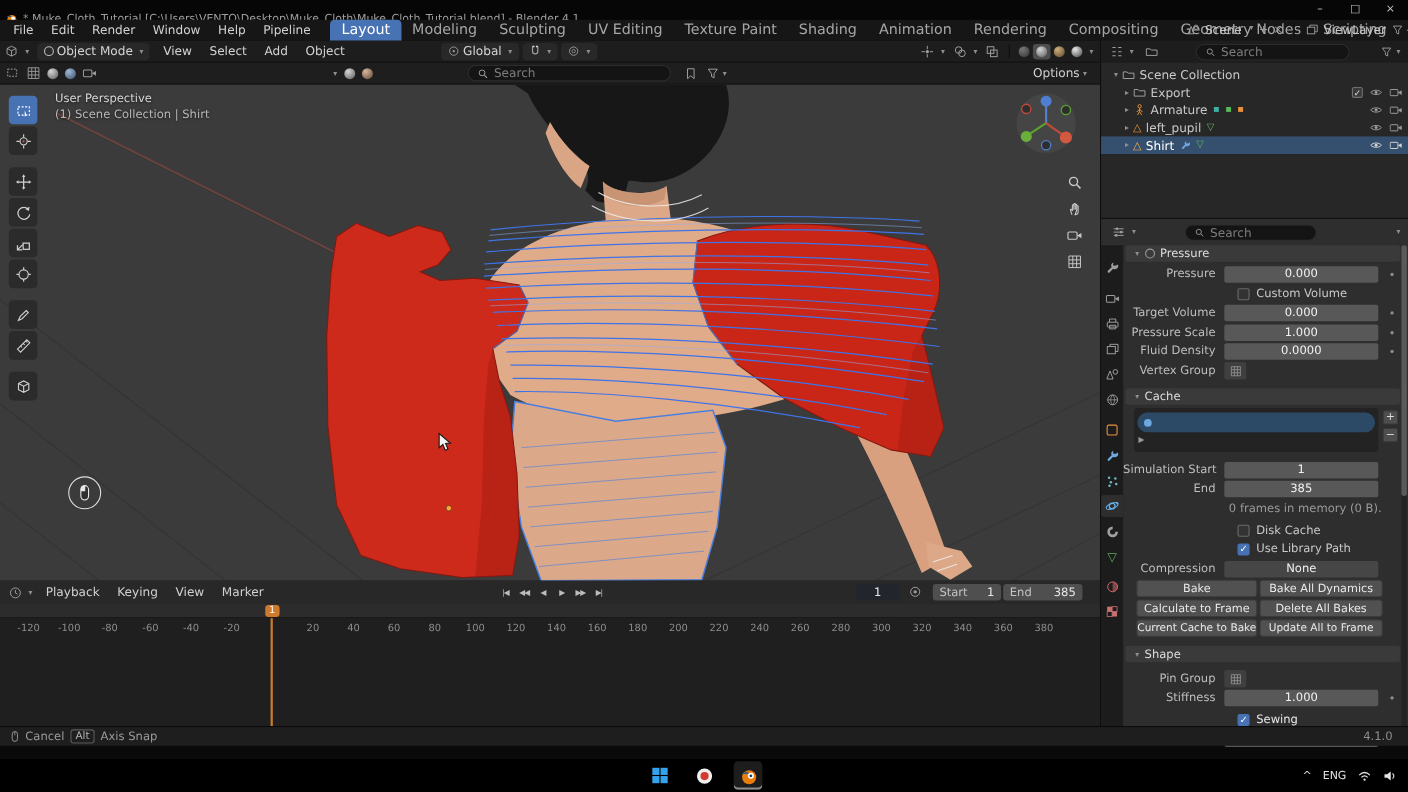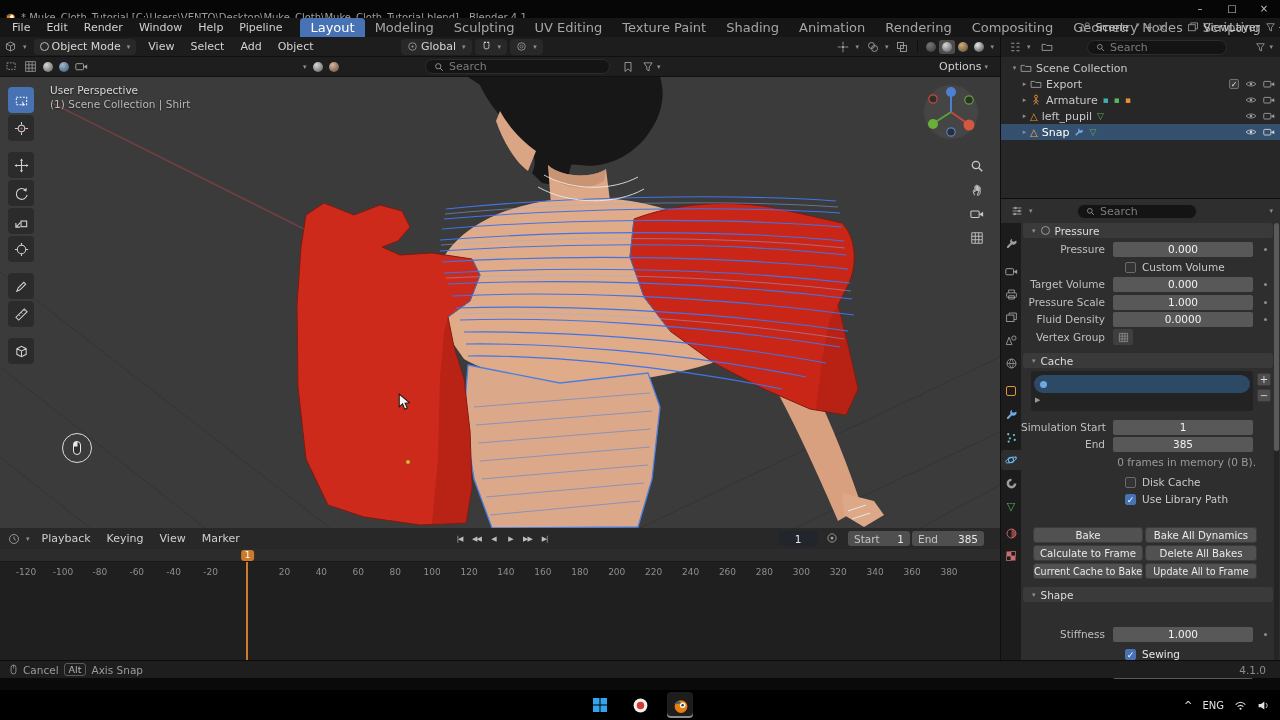--- a/index.html
+++ b/index.html
@@ -704,21 +704,21 @@
             <use href="#i-eye"></use>
           </svg>
         <svg class="ic" width="12" height="12">
             <use href="#i-cam"></use>
           </svg>
       </span>
     </div>
     <div class="orow selected" style="top:87px;padding-left:18px">
       <span class="o-exp">▸</span>
       <span style="color:#ffa94d;font-size:10px">△</span>
-      <span class="o-label">Snap</span>
+      <span class="o-label">Shirt</span>
       <svg class="o-mini ic" width="10" height="10" style="color:#71a8e0">
           <use href="#i-wrench"></use>
         </svg>
       <span class="o-mini" style="color:#5fae5f">▽</span>
       <span class="o-right">
         <svg class="ic" width="12" height="12" style="color:#d5d5d5">
             <use href="#i-eye"></use>
           </svg>
         <svg class="ic" width="12" height="12" style="color:#d5d5d5">
             <use href="#i-cam"></use>
@@ -876,30 +876,42 @@
         </div>
         <span style="position:absolute;top:233px;right:18px;color:#9a9a9a;font-size:10.5px">0 frames in memory (0 B).</span>
         <div class="prow" style="top:251px;padding-left:104px">
           <span class="pcheck"></span>
           <span class="pchecklabel">Disk Cache</span>
         </div>
         <div class="prow" style="top:268px;padding-left:104px">
           <span class="pcheck checked">✓</span>
           <span class="pchecklabel">Use Library Path</span>
         </div>
+        <div class="prow" style="top:286px">
+          <span class="plabel">Compression</span>
+          <span class="pfield dd">None</span>
+        </div>
         <span class="pbtn" style="top:304px;left:12px;width:110px">Bake</span>
         <span class="pbtn" style="top:304px;left:124px;width:112px">Bake All Dynamics</span>
         <span class="pbtn" style="top:322px;left:12px;width:110px">Calculate to Frame</span>
         <span class="pbtn" style="top:322px;left:124px;width:112px">Delete All Bakes</span>
         <span class="pbtn" style="top:340px;left:12px;width:110px;font-size:9.6px">Current Cache to Bake</span>
         <span class="pbtn" style="top:340px;left:124px;width:112px;font-size:9.6px">Update All to Frame</span>
 
         <div class="psec" style="top:364px">
           <span class="chev">▾</span>
           <span>Shape</span>
+        </div>
+        <div class="prow" style="top:386px">
+          <span class="plabel">Pin Group</span>
+          <span class="iconbtn">
+              <svg width="11" height="11" class="ic">
+                <use href="#i-grid9"></use>
+              </svg>
+            </span>
         </div>
         <div class="prow" style="top:403px">
           <span class="plabel">Stiffness</span>
           <span class="pfield">1.000</span>
           <span class="pdot"></span>
         </div>
         <div class="prow" style="top:423px;padding-left:104px">
           <span class="pcheck checked">✓</span>
           <span class="pchecklabel" style="color:#e8e8e8">Sewing</span>
         </div>

